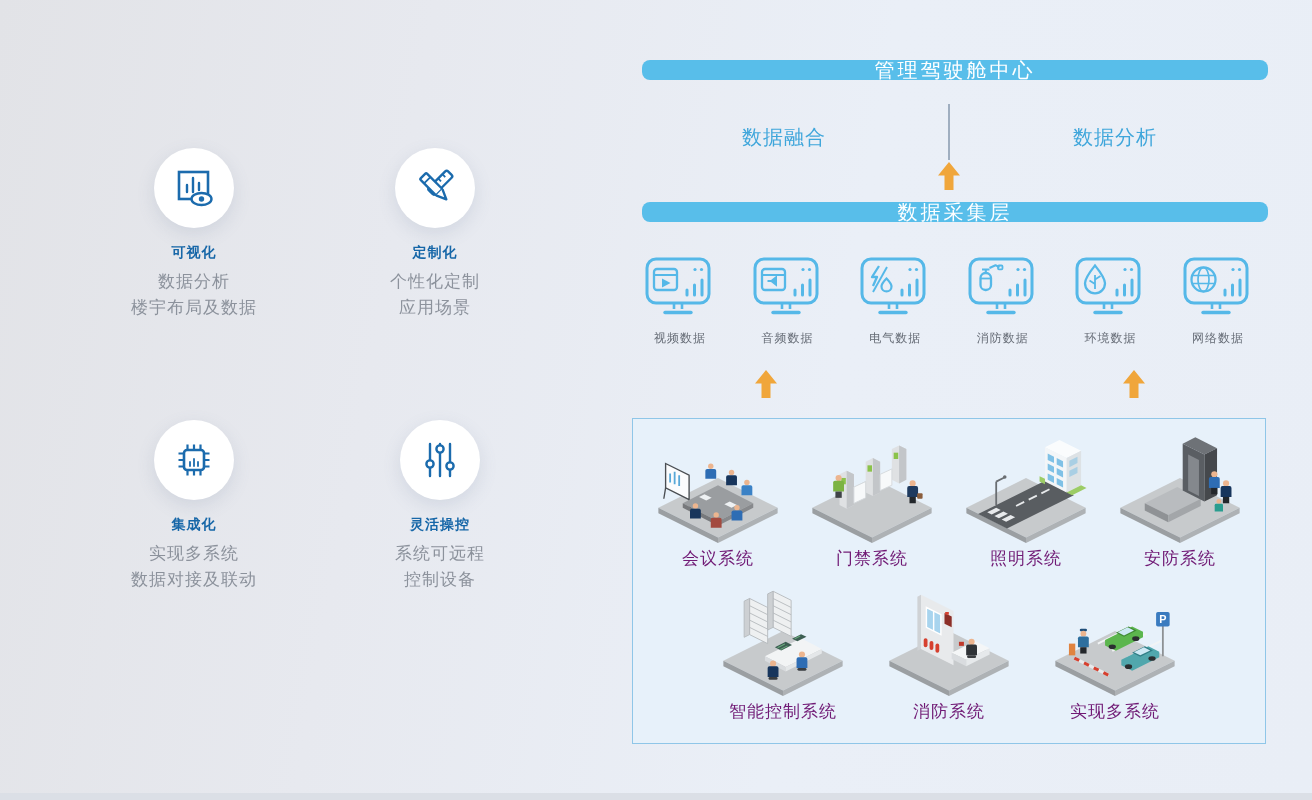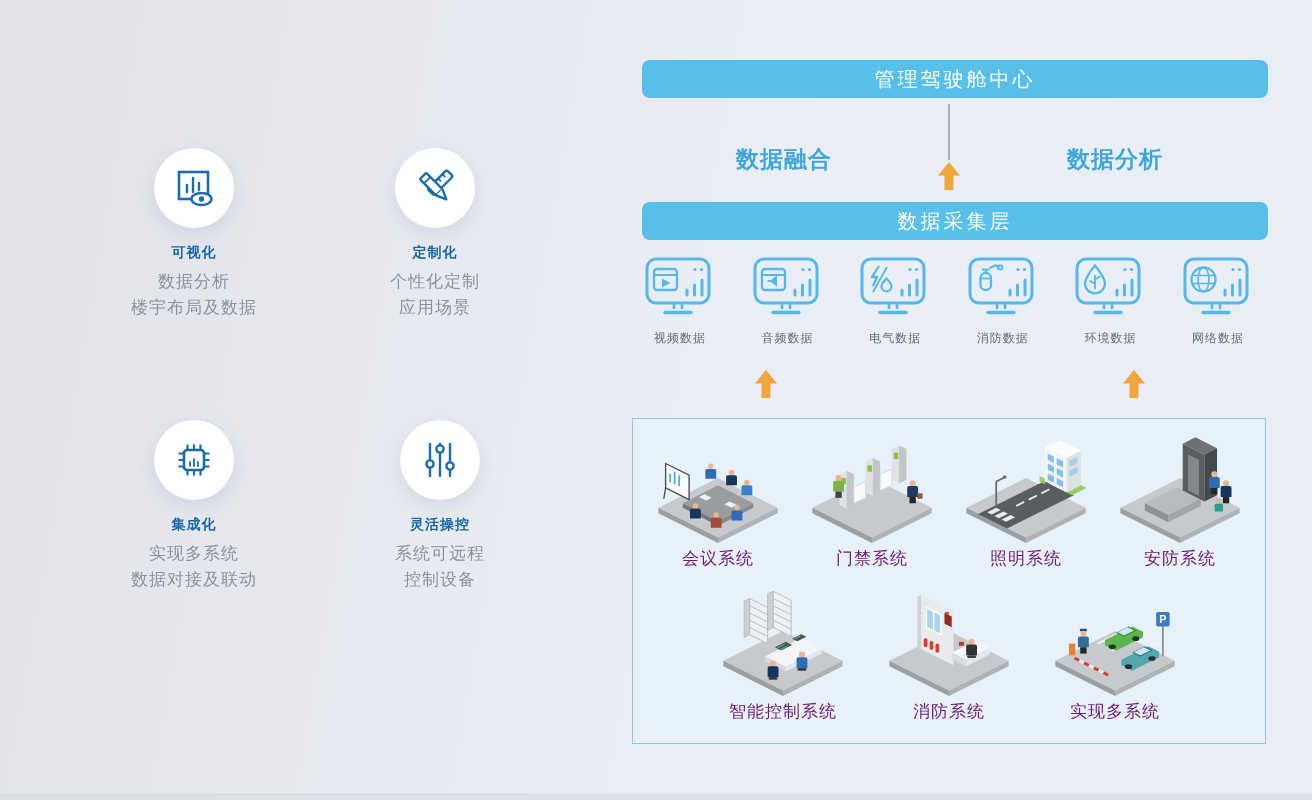--- a/index.html
+++ b/index.html
@@ -15,25 +15,25 @@
   .pos-f2{left:84px;top:420px;}
   .pos-f3{left:330px;top:420px;}
   .f-circle{width:80px;height:80px;border-radius:50%;background:#ffffff;margin:0 auto;
     display:flex;align-items:center;justify-content:center;
     box-shadow:0 6px 18px rgba(100,120,150,.16);}
   .f-title{margin-top:16px;font-size:14px;font-weight:bold;color:#1767A8;letter-spacing:1px;}
   .f-desc{margin-top:7px;font-size:17px;color:#8C929C;line-height:26px;letter-spacing:1px;}
 
   
   .diagram{position:absolute;left:630px;top:0;width:638px;height:800px;}
-  .bar{position:absolute;left:0;right:0;height:38px;background:#58BEEA;border-radius:8px;
+  .bar{position:absolute;left:0;right:0;height:20px;background:#58BEEA;border-radius:8px;
     color:#fff;font-size:20px;letter-spacing:3px;display:flex;align-items:center;justify-content:center;margin-left:12px;}
   .bar-top{top:60px;}
   .bar-collect{top:202px;}
-  .flow-label{position:absolute;top:144px;font-size:23px;color:#3FA6DB;letter-spacing:1px;white-space:nowrap;font-weight:bold;}
+  .flow-label{position:absolute;top:124px;font-size:20px;color:#3FA6DB;letter-spacing:1px;white-space:nowrap;}
   .label-fusion{left:154px;transform:translateX(-50%);}
   .label-analysis{left:485px;transform:translateX(-50%);}
   .connector{position:absolute;left:318px;top:104px;width:2px;height:56px;background:#9FAEC0;}
   .up-arrow{position:absolute;width:22px;height:28px;}
   .arrow-center{left:308px;top:162px;}
   .arrow-l{left:125px;top:370px;}
   .arrow-r{left:493px;top:370px;}
 
   .monitors{position:absolute;top:256px;left:0;right:0;display:flex;justify-content:space-between;}
   .monitor{width:100px;display:flex;flex-direction:column;align-items:center;}

